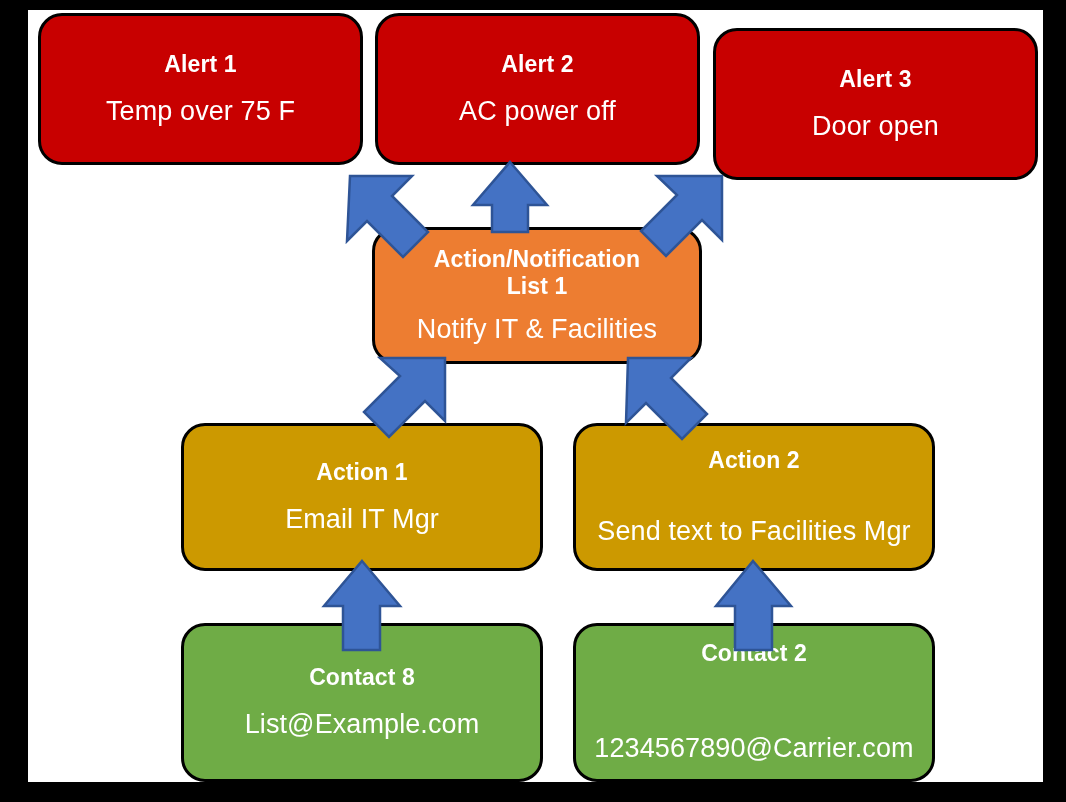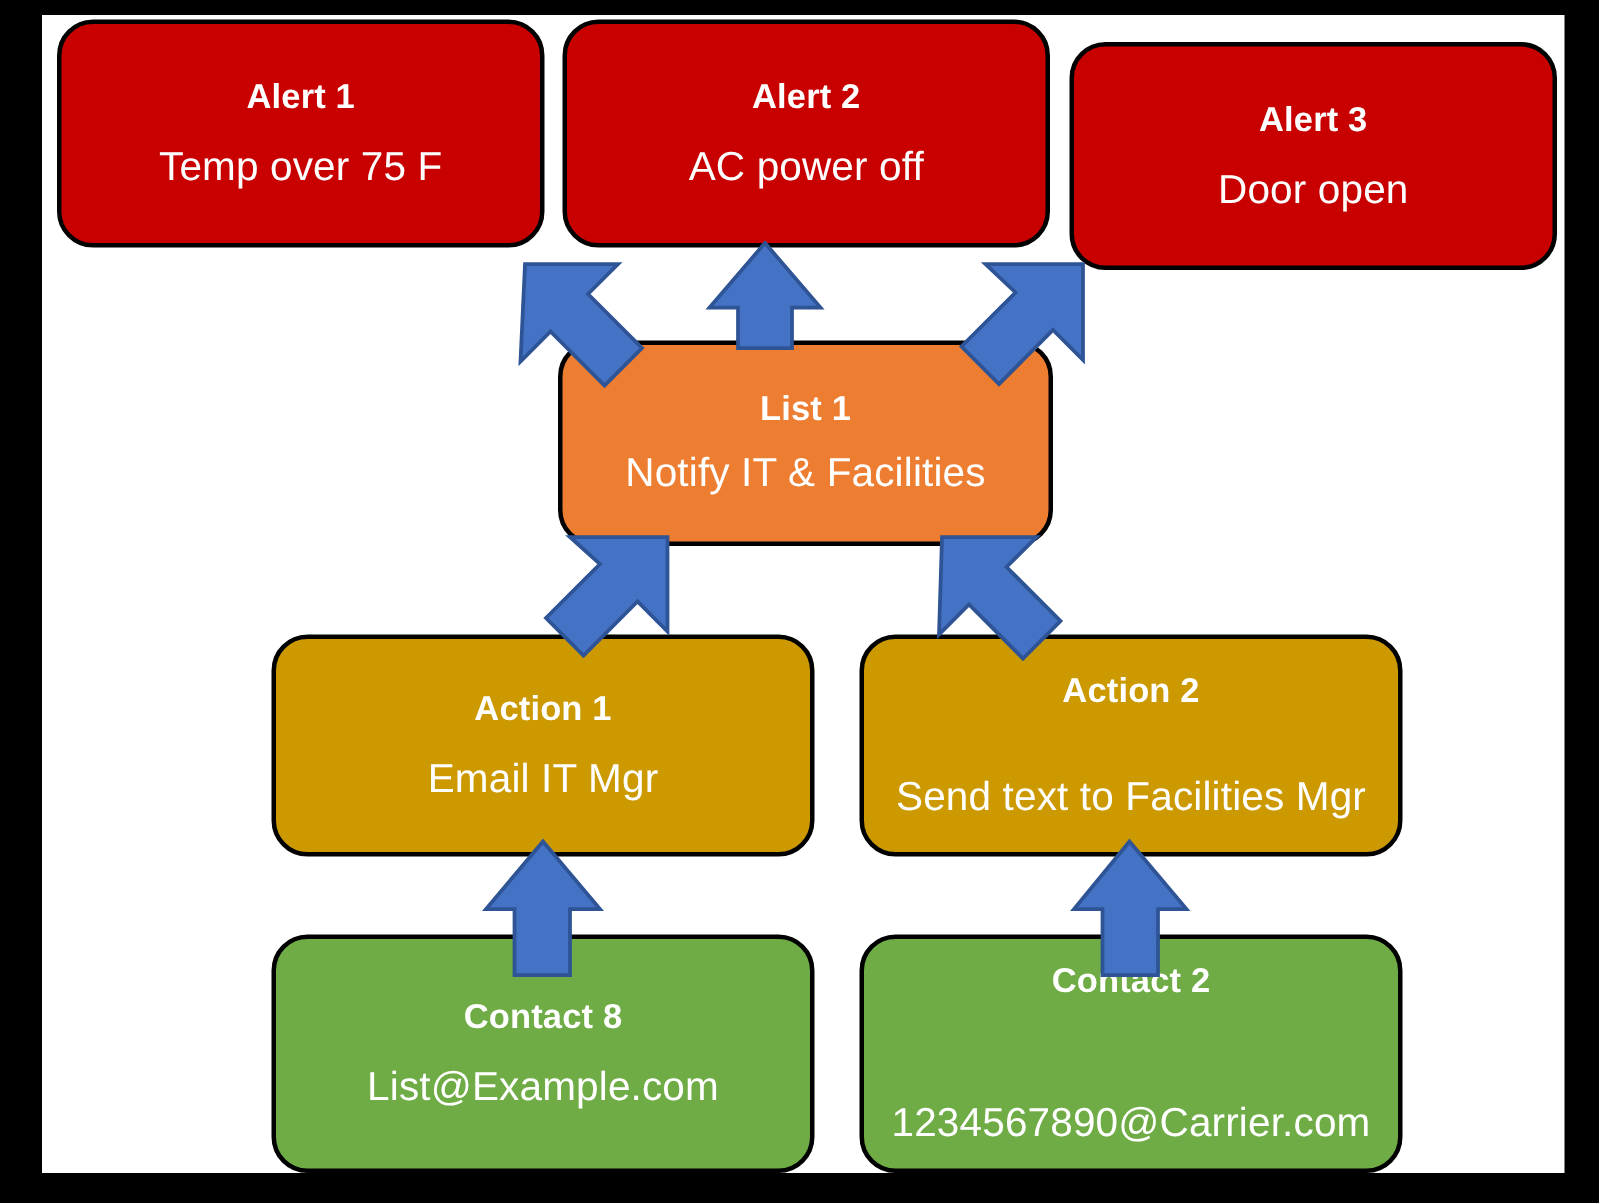--- a/index.html
+++ b/index.html
@@ -115,20 +115,21 @@
       <div class="title">Alert 2</div>
       <div class="subtitle">AC power off</div>
     </div>
 
     <div class="node alert" style="left:685px; top:3px; width:325px; height:152px;margin-top:15px;">
       <div class="title">Alert 3</div>
       <div class="subtitle">Door open</div>
     </div>
 
     <div class="node notify" style="left:344px; top:217px; width:330px; height:137px;">
+      <div class="title">Action/Notification</div>
       <div class="title">List 1</div>
       <div class="subtitle" style="margin-top:13px;">Notify IT &amp; Facilities</div>
     </div>
 
     <div class="node action" style="left:153px; top:413px; width:362px; height:148px;">
       <div class="title">Action 1</div>
       <div class="subtitle">Email IT Mgr</div>
     </div>
 
     <div class="node action" style="left:545px; top:413px; width:362px; height:148px;gap:24px;">

